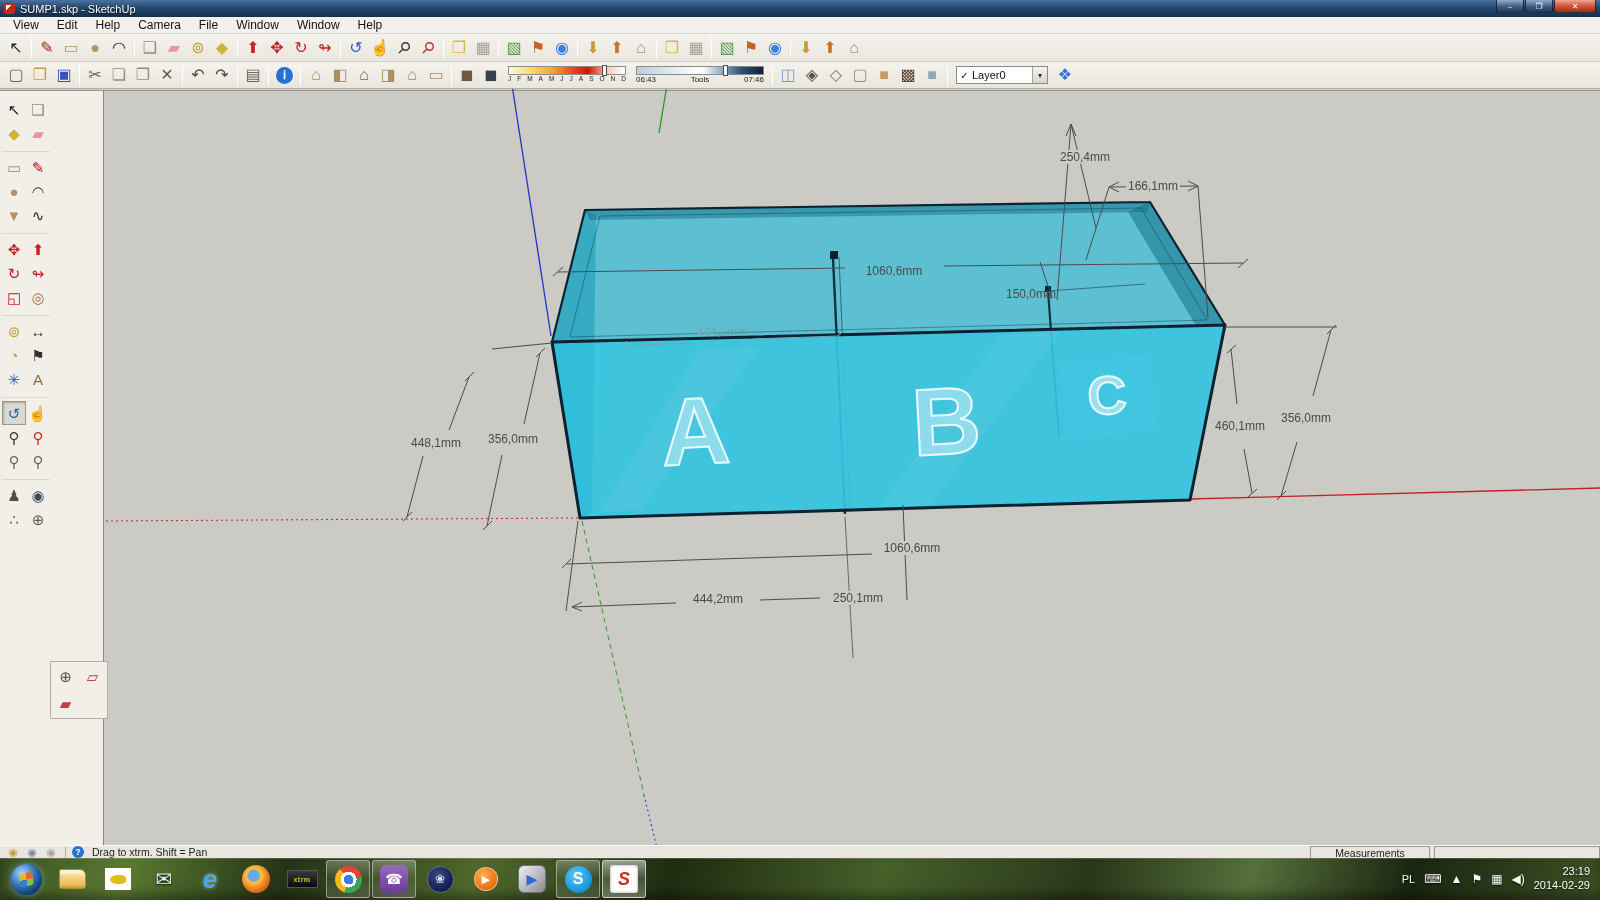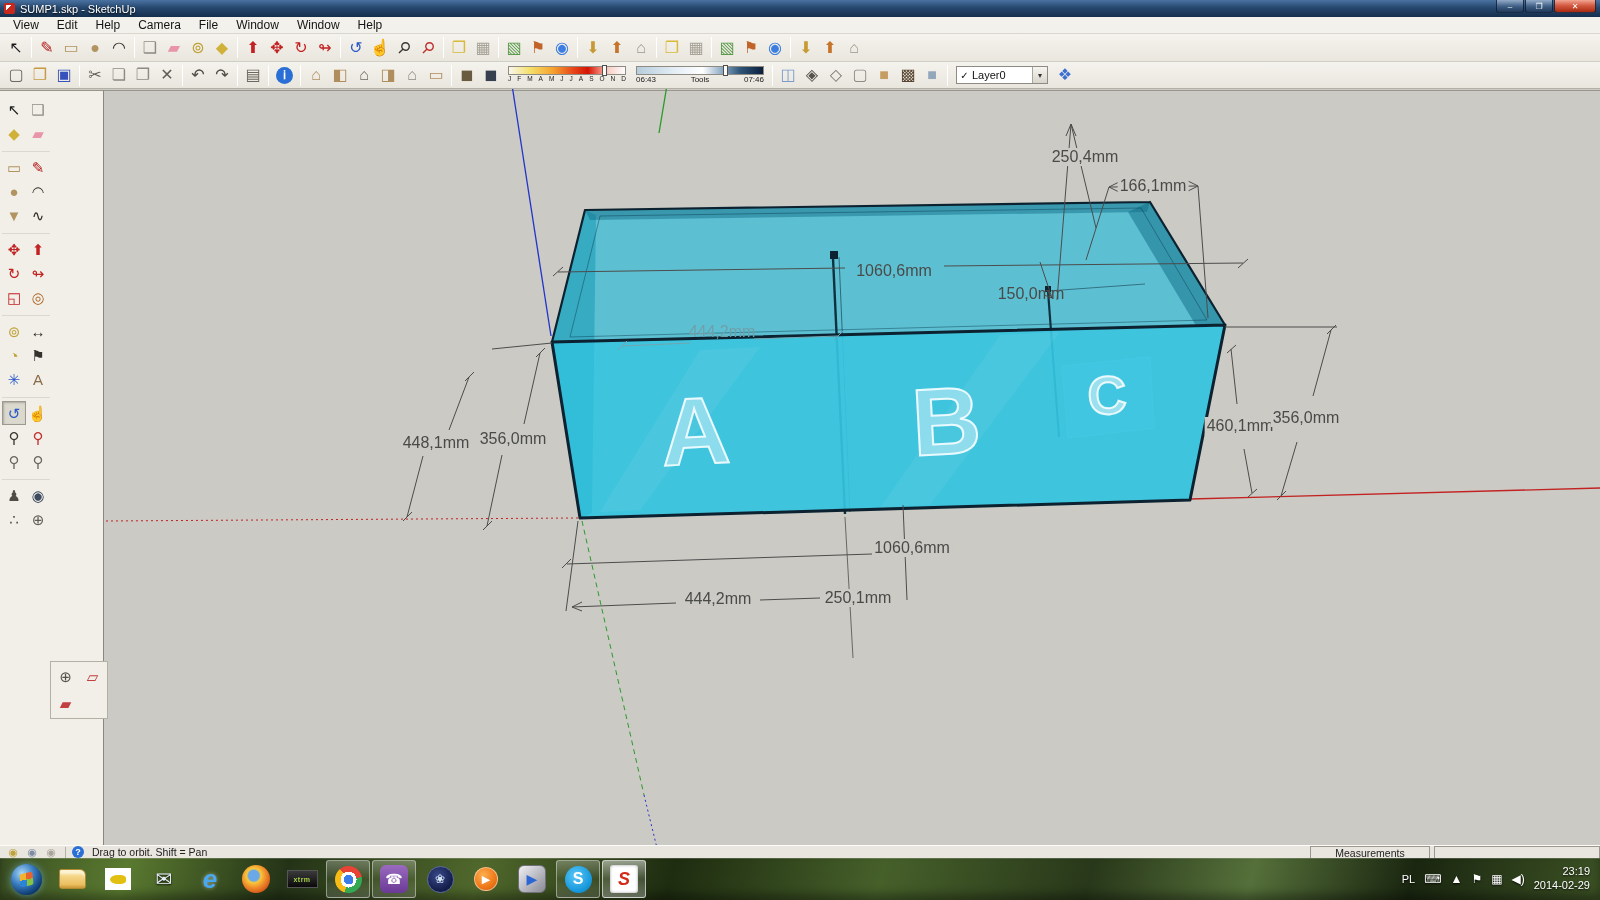--- a/index.html
+++ b/index.html
@@ -61,21 +61,21 @@
   .pgap{grid-column:1/3;height:7px;border-bottom:1px solid #dbd8cf;margin-bottom:3px;}
   #section-toolbar{position:absolute;left:50px;top:661px;width:58px;background:#f1efe8;border:1px solid #b3b0a6;
     display:grid;grid-template-columns:27px 27px;padding:1px;z-index:31;}
   .stbtn{width:27px;height:27px;display:flex;align-items:center;justify-content:center;font-size:15px;}
 
   
   #canvas{position:absolute;left:104px;top:90px;width:1496px;height:755px;background:#cbcac4;
     border-top:1px solid #98958c;z-index:1;}
   #scene{position:absolute;left:0;top:0;width:1600px;height:900px;z-index:5;pointer-events:none;}
   #canvas-labels{position:absolute;left:0;top:0;width:0;height:0;z-index:6;pointer-events:none;}
-  .dimlab{position:absolute;transform:translate(-50%,-50%);font-size:16px;color:#4a4a49;
+  .dimlab{position:absolute;transform:translate(-50%,-50%);font-size:12px;color:#4a4a49;
     background:#cbcac4;padding:0 2px;white-space:nowrap;}
   .dimlab.onbox{background:transparent;}
   .dimlab.faded{color:#6fa0aa;background:transparent;}
   .boxletter{fill:rgba(170,228,242,.72);stroke:rgba(240,252,255,.95);stroke-width:2;
     font-family:"Liberation Sans",sans-serif;font-weight:bold;text-anchor:middle;}
   .boxletter.dimmed{fill:rgba(228,246,250,.55);stroke:rgba(255,255,255,.85);}
 
   
   #statusbar{position:absolute;left:0;top:845px;width:1600px;height:13px;z-index:40;background:#e9e6df;
     border-top:1px solid #fdfcf9;display:flex;align-items:center;font-size:10.5px;color:#222;}
@@ -397,21 +397,21 @@
   </div>
 
 <div id="statusbar">
   <span id="sicons" style="display:flex;align-items:center;">
       <span class="sicon" style="color: rgb(191, 162, 58);">◉</span>
       <span class="sicon" style="color: rgb(125, 139, 163);">◉</span>
       <span class="sicon" style="color: rgb(168, 164, 154);">◉</span>
     </span>
   <span class="ssep"></span>
   <span class="shelp">?</span>
-  <span class="shint">Drag to orbit.  Shift = Pan</span>
+  <span class="shint">Drag to xtrm.  Shift = Pan</span>
   <span class="msrlab">Measurements</span>
   <span class="msrval"></span>
 </div>
 
 <div id="taskbar">
   <span id="tbicons" style="display:flex;align-items:center;">
       <div class="tbslot">
         <span class="ticon ic-start"></span>
       </div>
       <div class="tbslot">

